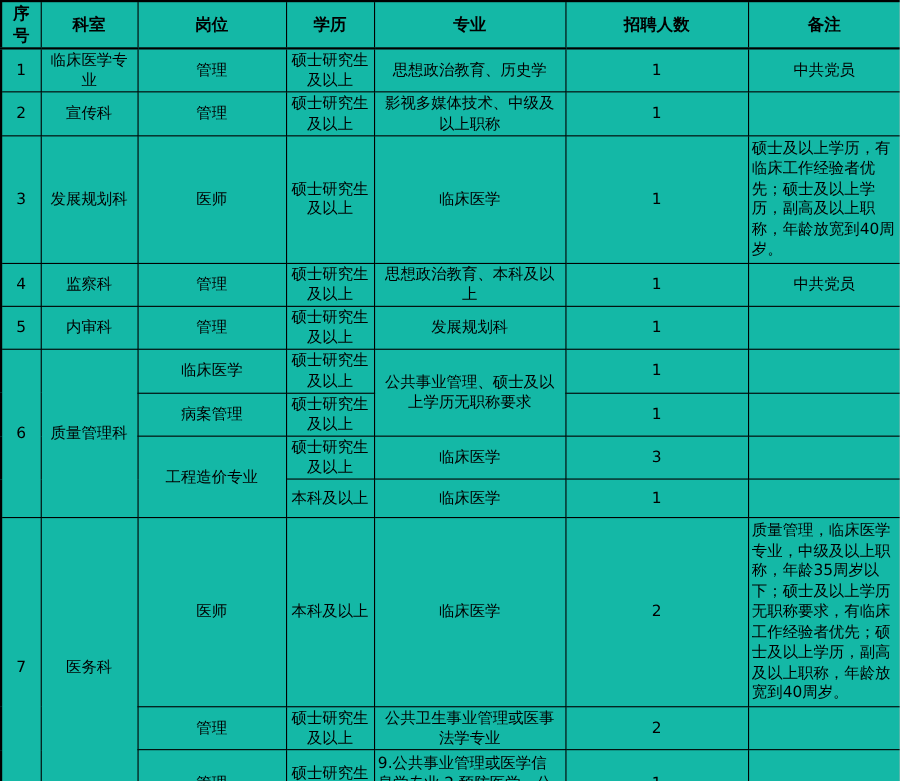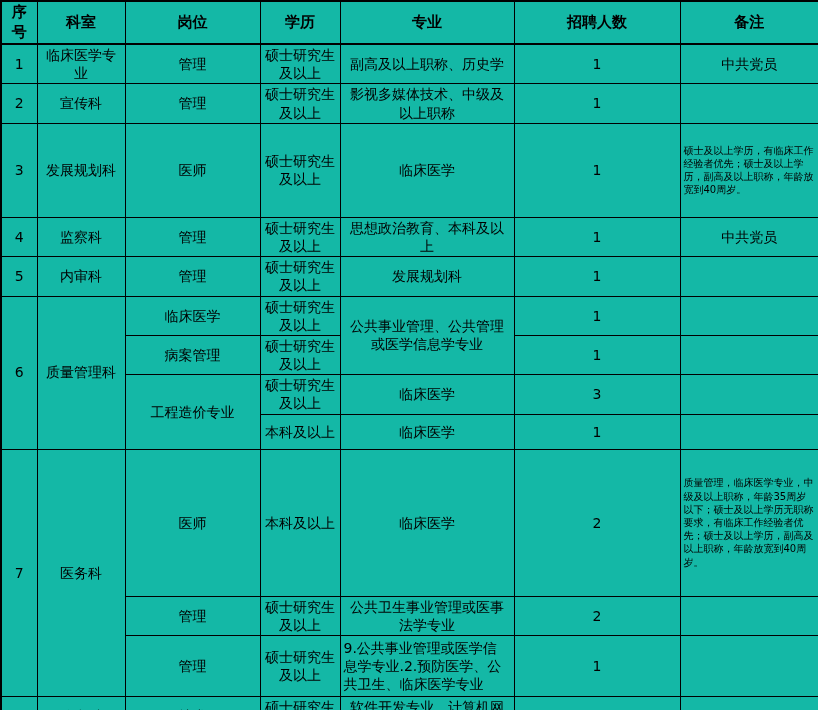--- a/index.html
+++ b/index.html
@@ -35,21 +35,21 @@
   table.recruit th {
     font-weight: bold;
     font-size: 15px;
     border-bottom-width: 2px;
   }
   table.recruit td.align-left {
     text-align: left;
   }
   table.recruit td.note-long {
     text-align: left;
-    font-size: 10px;
+    font-size: 14px;
     line-height: 1.32;
     padding: 2px 3px;
   }
 </style>
 </head>
 <body>
 
 <div class="page">
   <table class="recruit">
     <colgroup>
@@ -71,21 +71,21 @@
       <th>专业</th>
       <th>招聘人数</th>
       <th>备注</th>
     </tr>
 
     <tr style="height:36px">
       <td>1</td>
       <td>临床医学专业</td>
       <td>管理</td>
       <td>硕士研究生及以上</td>
-      <td>副高及以上职称、历史学</td>
+      <td>思想政治教育、历史学</td>
       <td>1</td>
       <td>中共党员</td>
     </tr>
 
     <tr style="height:38px">
       <td>2</td>
       <td>宣传科</td>
       <td>管理</td>
       <td>硕士研究生及以上</td>
       <td>影视多媒体技术、中级及以上职称</td>
@@ -121,21 +121,21 @@
       <td>发展规划科</td>
       <td>1</td>
       <td></td>
     </tr>
 
     <tr style="height:35px">
       <td rowspan="4">6</td>
       <td rowspan="4">质量管理科</td>
       <td>临床医学</td>
       <td>硕士研究生及以上</td>
-      <td rowspan="2">公共事业管理、公共管理或医学信息学专业</td>
+      <td rowspan="2">公共事业管理、硕士及以上学历无职称要求</td>
       <td>1</td>
       <td></td>
     </tr>
 
     <tr style="height:38px">
       <td>病案管理</td>
       <td>硕士研究生及以上</td>
       <td>1</td>
       <td></td>
     </tr>

